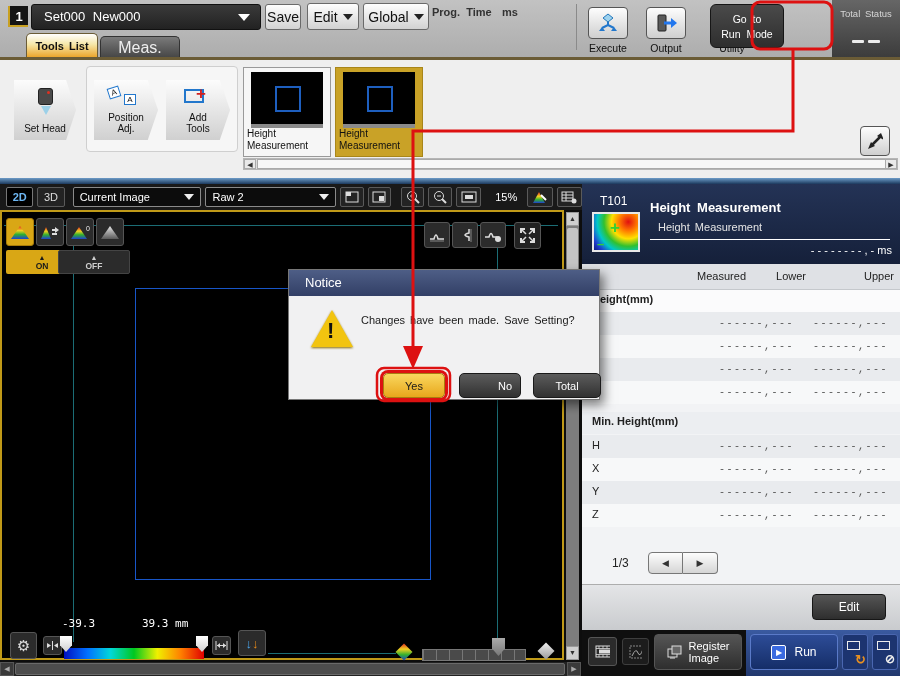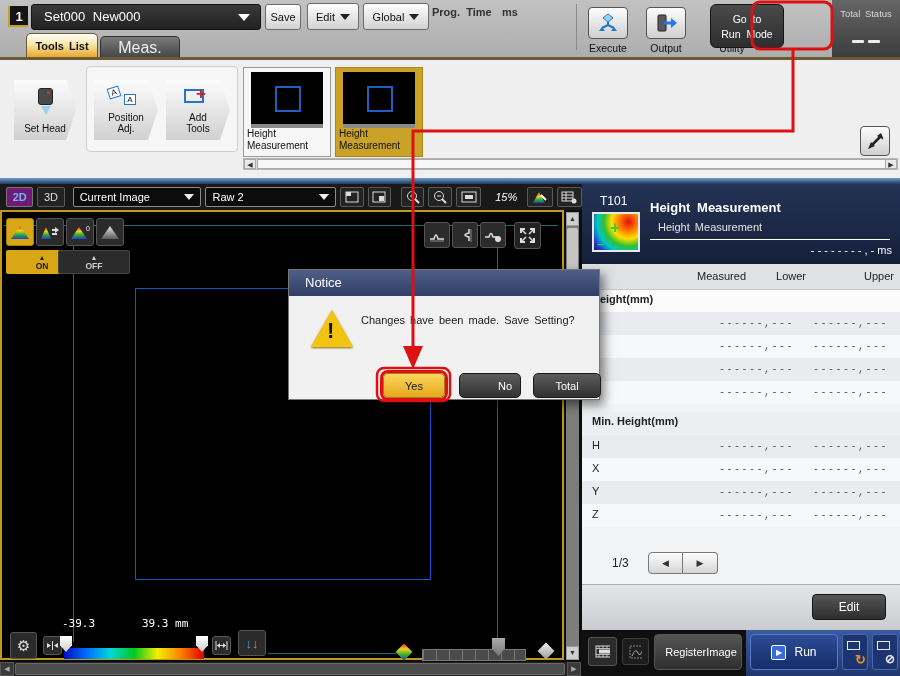--- a/index.html
+++ b/index.html
@@ -7,21 +7,21 @@
   #app{position:relative;width:900px;height:676px;background:#0d0d0d;overflow:hidden;}
   .abs{position:absolute;}
   
   .topbar{left:0;top:0;width:900px;height:57px;background:linear-gradient(#c2c2c2,#adadad);}
   .badge{left:8px;top:6px;width:20px;height:21px;background:#141414;color:#fff;font-size:13px;font-weight:bold;
          text-align:center;line-height:21px;border-left:2px solid #c8a021;border-bottom:2px solid #c8a021;}
   .progsel{left:31px;top:4px;width:230px;height:26px;background:linear-gradient(#3a3a3a,#222);border:1px solid #111;
            border-radius:3px;color:#fff;font-size:13px;line-height:24px;padding-left:12px;word-spacing:4px;}
   .tri-dn-w{width:0;height:0;border-left:6px solid transparent;border-right:6px solid transparent;border-top:7px solid #fff;}
   .btn-light{background:linear-gradient(#fefefe,#d2d2d2);border:1px solid #6a6a6a;border-radius:3px;color:#111;
-             font-size:11px;display:flex;align-items:center;justify-content:center;gap:5px;}
+             font-size:14px;display:flex;align-items:center;justify-content:center;gap:5px;}
   .tri-dn-b{width:0;height:0;border-left:5px solid transparent;border-right:5px solid transparent;border-top:6px solid #222;}
   .lbl-dark{color:#333;font-size:11px;font-weight:bold;}
   .icon-sq{background:linear-gradient(#fdfdfd,#cfcfcf);border:1px solid #555;border-radius:4px;
            display:flex;align-items:center;justify-content:center;}
   .gorun{background:linear-gradient(#4a4a4a,#2e2e2e);border:1px solid #161616;border-radius:6px;color:#fff;
          font-size:10.5px;text-align:center;display:flex;flex-direction:column;justify-content:center;gap:3px;word-spacing:3px;}
   .totstat{left:832px;top:0;width:68px;height:57px;background:linear-gradient(#666,#3c3c3c);
            display:flex;flex-direction:column;align-items:center;padding-top:8px;gap:10px;}
   .totstat .t{color:#d6d6d6;font-size:9.5px;word-spacing:2px;}
   .dash{width:12px;height:3px;background:#ececec;display:inline-block;border-radius:1px;}
@@ -233,21 +233,21 @@
     <svg width="18" height="18">
       <path d="M4 14 L14 4" stroke="#222" stroke-width="2.5"></path>
       <polygon points="14,1 17,8 10,4" fill="#222"></polygon>
         <polygon points="1,17 8,14 4,10" fill="#222"></polygon>
     </svg>
     </button>
 
   <div class="abs blueline"></div>
 
   <div class="abs vtoolbar">
-    <div class="vbtn" style="width:28px;background:#701a75;border-color:#777;color:#6db6f2;font-weight:bold;">2D</div>
+    <div class="vbtn" style="width:28px;background:#000000;border-color:#777;color:#6db6f2;font-weight:bold;">2D</div>
     <div class="vbtn" style="width:28px;">3D</div>
     <div class="vsel" style="width:132px;margin-left:4px;">
       <span>Current Image</span>
         <span class="tri-dn-sw"></span>
       </div>
     <div class="vsel" style="width:134px;">
       <span>Raw 2</span>
         <span class="tri-dn-sw"></span>
       </div>
     <div class="vbtn" style="width:24px;">
@@ -275,21 +275,21 @@
           <path d="M9 9 L13 13" stroke="#ddd" stroke-width="2"></path>
           <path d="M4 6 h4" stroke="#ddd"></path>
         </svg>
       </div>
     <div class="vbtn" style="width:26px;">
       <svg width="16" height="12">
           <rect x="1" y="1" width="14" height="10" fill="none" stroke="#ddd"></rect>
           <rect x="4" y="4" width="8" height="4" fill="#ddd"></rect>
         </svg>
       </div>
-    <span style="color:#fff;font-size:11px;margin:0 6px 0 10px;font-style:italic;">15%</span>
+    <span style="color:#fff;font-size:11px;margin:0 6px 0 10px;">15%</span>
     <div class="vbtn" style="width:26px;">
       <svg width="16" height="13">
         <defs>
             <linearGradient id="rg0" x1="0" y1="0" x2="0" y2="1">
               <stop offset="0" stop-color="#e03020"></stop>
               <stop offset=".4" stop-color="#f0d020"></stop>
               <stop offset=".7" stop-color="#30b030"></stop>
               <stop offset="1" stop-color="#2040d0"></stop>
             </linearGradient>
           </defs>
@@ -542,21 +542,21 @@
             <rect x="1" y="1" width="15" height="12" fill="none" stroke="#888" stroke-dasharray="2 1"></rect>
             <path d="M3 11 q4 -9 6 -3 q2 5 5 -4" stroke="#aaa" fill="none"></path>
           </svg>
         </button>
       <button class="abs btn-dark" style="left:72px;top:4px;width:88px;height:36px;position:absolute;border-color:#555;gap:6px;font-size:11px;">
         <svg width="16" height="14">
             <rect x="1" y="4" width="9" height="8" fill="none" stroke="#ddd"></rect>
             <rect x="5" y="1" width="9" height="8" fill="#666" stroke="#ddd"></rect>
             <path d="M3 13 h5" stroke="#ddd"></path>
           </svg>
-        <span style="display:flex;flex-direction:row;align-items:flex-start;line-height:12px;">
+        <span style="display:flex;flex-direction:column;align-items:flex-start;line-height:12px;">
           <span>Register</span>
           <span>Image</span>
           </span>
         </button>
       <button class="abs" style="left:168px;top:4px;width:88px;height:36px;position:absolute;background:linear-gradient(#2d4c97,#152e68);border:1px solid #5a7ac8;border-radius:4px;color:#fff;font-size:12px;display:flex;align-items:center;justify-content:center;gap:8px;">
         <span style="width:15px;height:15px;background:#3a6ae0;border:1px solid #fff;border-radius:2px;color:#fff;font-size:8px;line-height:14px;text-align:center;">▶</span>
         <span>Run</span>
         </button>
       <button class="abs" style="left:260px;top:4px;width:26px;height:36px;position:absolute;background:#1c3470;border:1px solid #4a66b0;border-radius:3px;">
         <span style="position:absolute;left:4px;top:6px;width:13px;height:9px;border:1.5px solid #eee;"></span>

